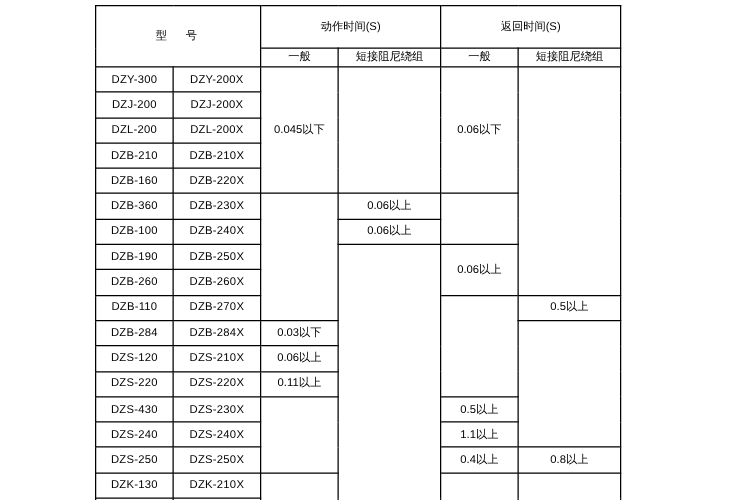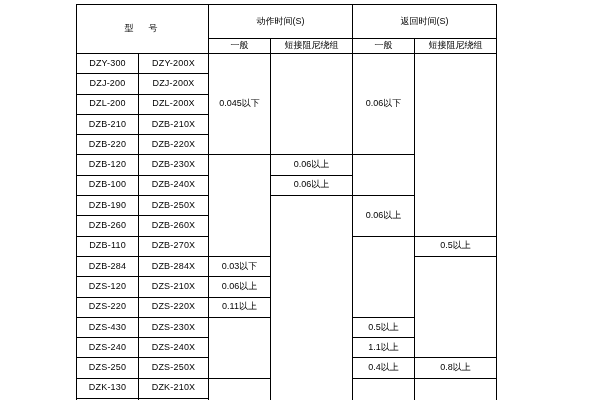--- a/index.html
+++ b/index.html
@@ -109,25 +109,25 @@
         </tr>
         <tr class="row">
           <td class="model-cell">DZL-200</td>
           <td class="model-cell">DZL-200X</td>
         </tr>
         <tr class="row">
           <td class="model-cell">DZB-210</td>
           <td class="model-cell">DZB-210X</td>
         </tr>
         <tr class="row">
-          <td class="model-cell">DZB-220</td>
+          <td class="model-cell">DZB-160</td>
           <td class="model-cell">DZB-220X</td>
         </tr>
         <tr class="row">
-          <td class="model-cell">DZB-120</td>
+          <td class="model-cell">DZB-360</td>
           <td class="model-cell">DZB-230X</td>
           <td class="val" rowspan="5"></td>
           <td class="val">0.06以上</td>
           <td class="val" rowspan="2"></td>
         </tr>
         <tr class="row">
           <td class="model-cell">DZB-100</td>
           <td class="model-cell">DZB-240X</td>
           <td class="val">0.06以上</td>
         </tr>

